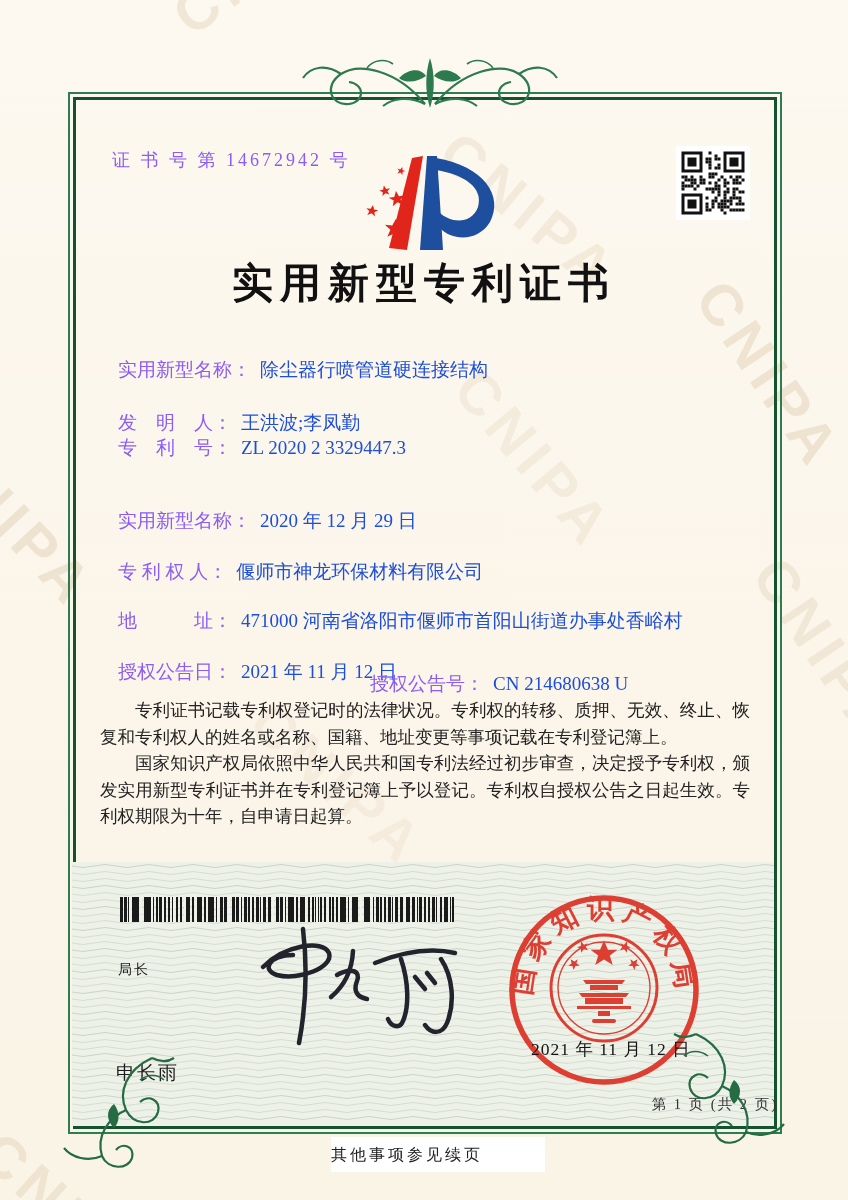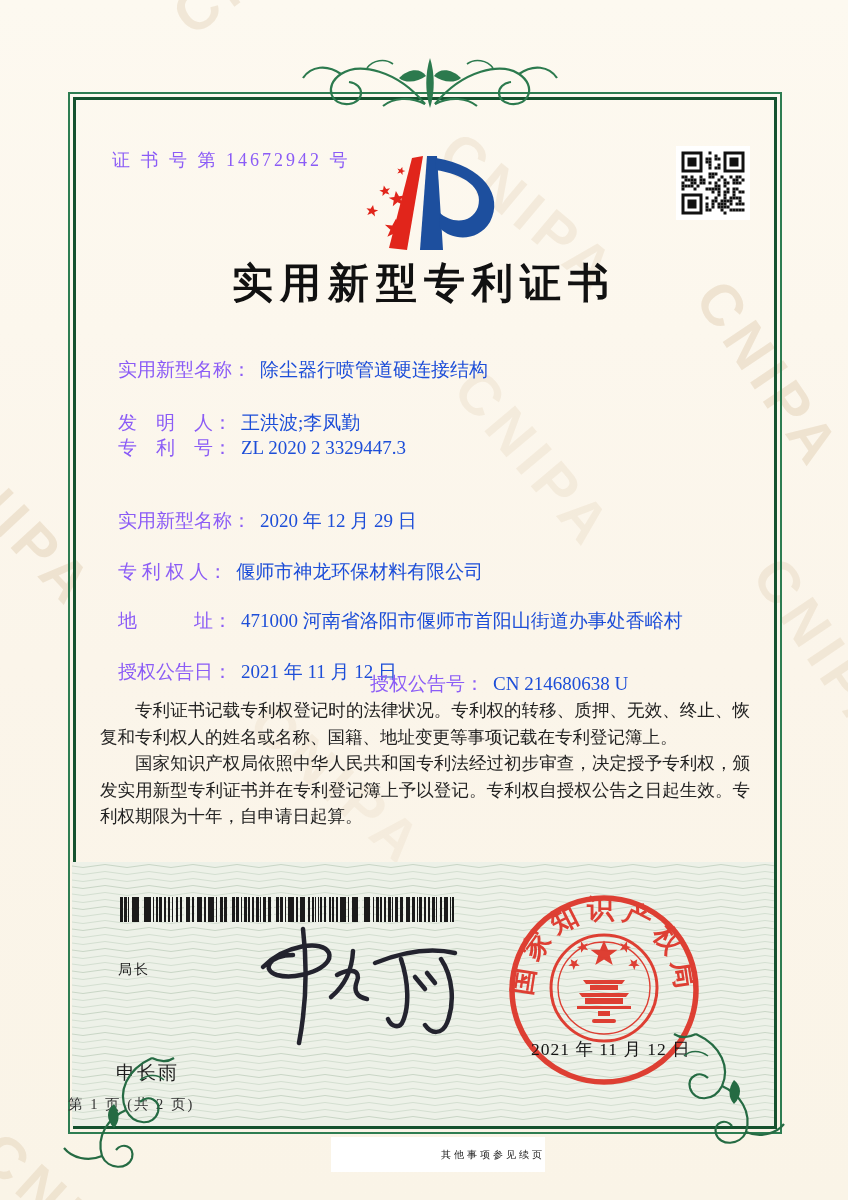--- a/index.html
+++ b/index.html
@@ -56,24 +56,24 @@
       repeating-linear-gradient(90deg,#1a1a1a 0 3px,transparent 3px 13px);
   }
   
   .signer-title{left:118px;top:961px;font-size:14px;letter-spacing:2px;z-index:2;}
   .signer-name{left:116px;top:1060px;font-size:19px;letter-spacing:2px;z-index:2;}
   .signature{left:225px;top:915px;z-index:3;}
   
   .seal{left:506px;top:892px;z-index:3;}
   .seal-date{left:531px;top:1037px;font-size:17.5px;color:#151515;letter-spacing:1px;z-index:4;white-space:nowrap;}
   
-  .page-indicator{left:68px;top:1095px;width:710px;text-align:left;font-size:14.5px;color:#333;z-index:2;letter-spacing:2px;}
+  .page-indicator{left:68px;top:1095px;width:710px;text-align:right;font-size:14.5px;color:#333;z-index:2;letter-spacing:2px;}
   .note-box{
     left:331px;top:1137px;width:214px;height:35px;background:#ffffff;z-index:2;
-    text-align:right;line-height:35px;font-size:10px;letter-spacing:3px;color:#222;
+    text-align:left;line-height:35px;font-size:16px;letter-spacing:3px;color:#222;
   }
   .ornament{z-index:4;pointer-events:none;}
 </style>
 </head>
 <body>
 
 <svg width="0" height="0" style="position:absolute" aria-hidden="true">
   <defs>
     <path id="st" d="M0,-10 2.94,-3.09 10,-3.09 4.29,1.18 6.47,8.09 0,4 -6.47,8.09 -4.29,1.18 -10,-3.09 -2.94,-3.09 Z"></path>
   </defs>

